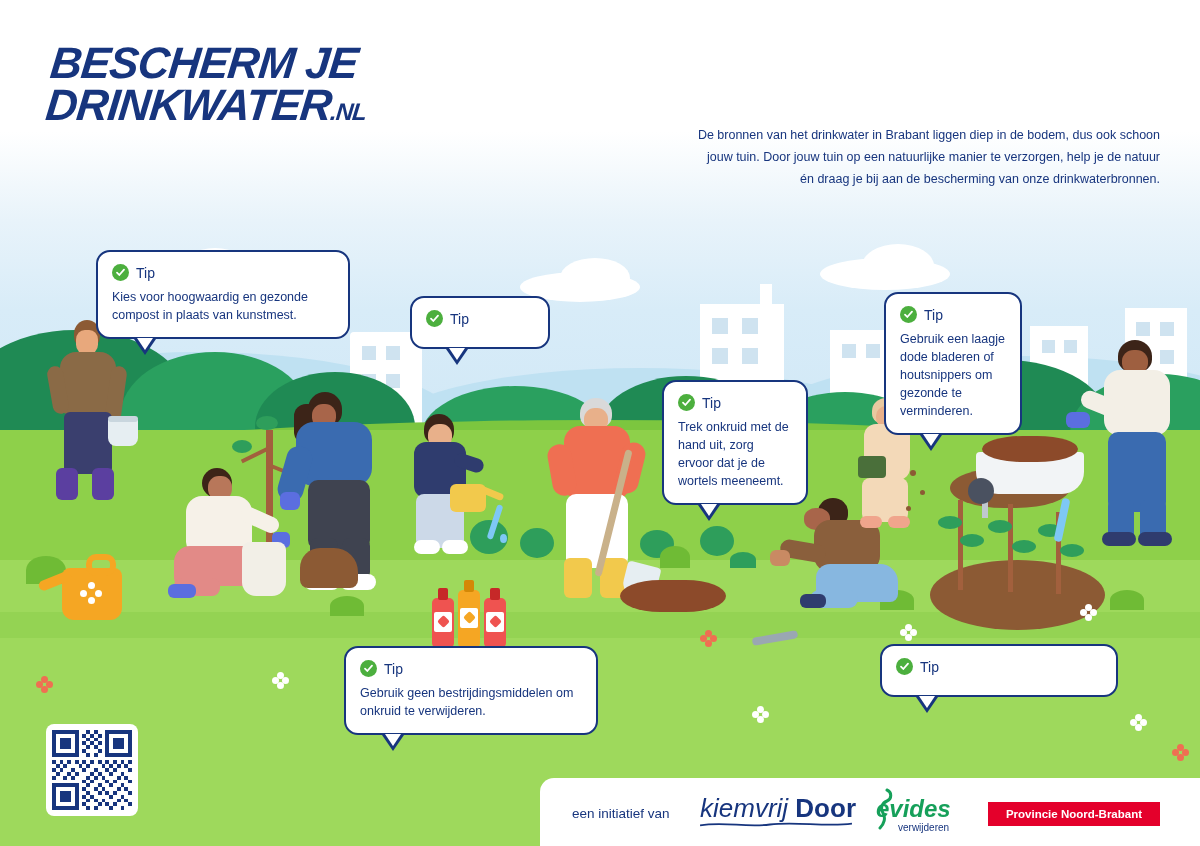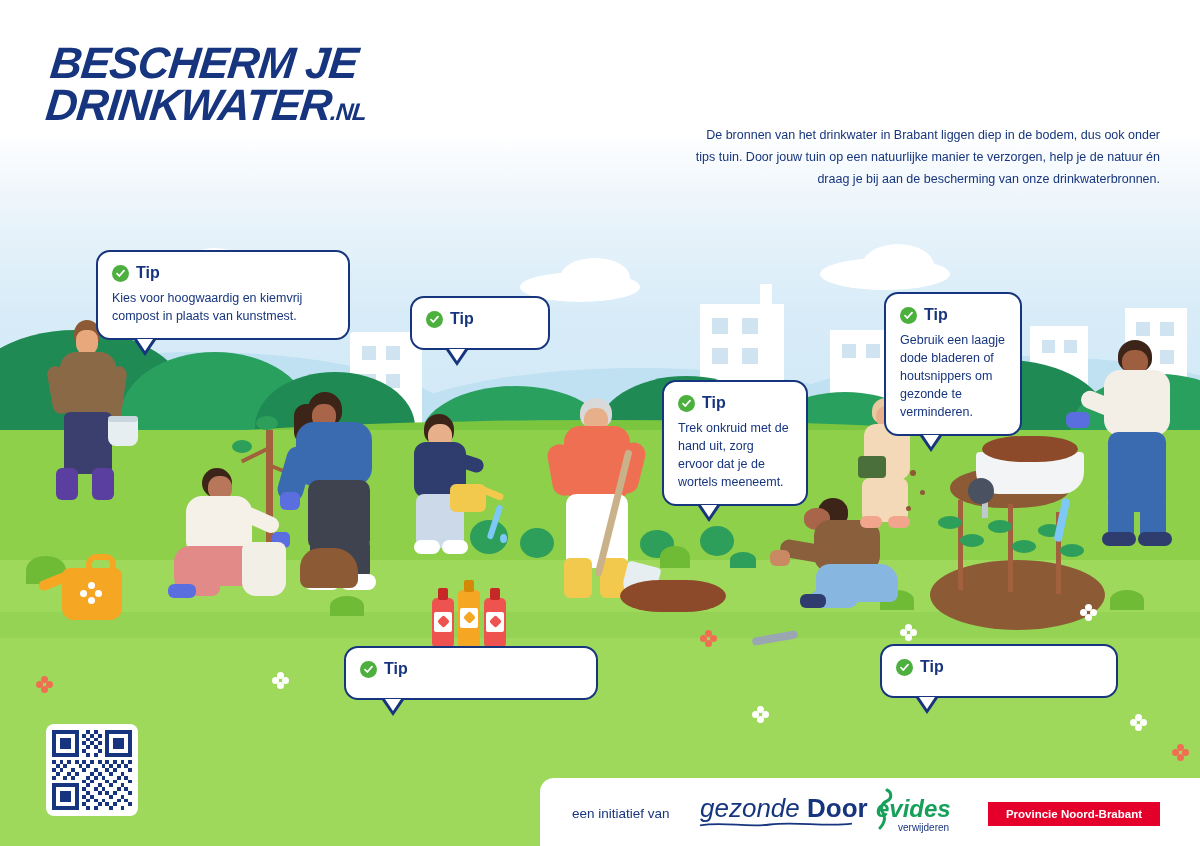--- a/index.html
+++ b/index.html
@@ -113,21 +113,21 @@
     border-top: 12px solid #ffffff;
   }
   .tip-head { display: flex; align-items: center; gap: 7px; margin-bottom: 7px; }
   .check {
     width: 17px; height: 17px; border-radius: 50%;
     background: #4caf3e;
     display: inline-flex; align-items: center; justify-content: center;
     flex: 0 0 auto;
   }
   .check svg { display: block; }
-  .tip-label { font-weight: 700; font-size: 16px; }
+  .tip-label { font-weight: 400; font-size: 14px; }
   .tip-body { font-size: 12.5px; line-height: 18px; }
 
   
   .footer-bar {
     position: absolute; left: 540px; top: 778px; width: 700px; height: 90px;
     background: #ffffff;
     border-radius: 14px 0 0 0;
   }
   .footer-init {
     position: absolute; left: 572px; top: 806px;
@@ -453,32 +453,32 @@
     <span class="ctr"></span>
   </div>
 
   <div class="logo">
     <span>BESCHERM JE</span>
     <span class="line2">
       <span>DRINKWATER</span><span class="tld">.NL</span>
     </span>
   </div>
 
-  <div class="subtext">De bronnen van het drinkwater in Brabant liggen diep in de bodem, dus ook onder tips tuin. Door jouw tuin op een natuurlijke manier te verzorgen, help je de natuur én draag je bij aan de bescherming van onze drinkwaterbronnen.</div>
+  <div class="subtext">De bronnen van het drinkwater in Brabant liggen diep in de bodem, dus ook schoon jouw tuin. Door jouw tuin op een natuurlijke manier te verzorgen, help je de natuur én draag je bij aan de bescherming van onze drinkwaterbronnen.</div>
 
   <div class="tip" style="left:96px;top:250px;width:254px;">
     <div class="tip-head">
       <span class="check">
         <svg width="11" height="11" viewBox="0 0 11 11">
             <path d="M2 5.6 L4.3 8 L9 2.6" stroke="#ffffff" stroke-width="1.8" fill="none" stroke-linecap="round" stroke-linejoin="round"></path>
           </svg>
       </span>
       <span class="tip-label">Tip</span>
     </div>
-    <div class="tip-body">Kies voor hoogwaardig en kiemvrij compost in plaats van kunstmest.</div>
+    <div class="tip-body">Kies voor hoogwaardig en gezonde compost in plaats van kunstmest.</div>
     <span class="tail" style="left:36px;"></span>
   </div>
 
   <div class="tip" style="left:410px;top:296px;width:140px;">
     <div class="tip-head">
       <span class="check">
         <svg width="11" height="11" viewBox="0 0 11 11">
             <path d="M2 5.6 L4.3 8 L9 2.6" stroke="#ffffff" stroke-width="1.8" fill="none" stroke-linecap="round" stroke-linejoin="round"></path>
           </svg>
       </span>
@@ -515,20 +515,21 @@
 
   <div class="tip" style="left:344px;top:646px;width:254px;">
     <div class="tip-head">
       <span class="check">
         <svg width="11" height="11" viewBox="0 0 11 11">
             <path d="M2 5.6 L4.3 8 L9 2.6" stroke="#ffffff" stroke-width="1.8" fill="none" stroke-linecap="round" stroke-linejoin="round"></path>
           </svg>
       </span>
       <span class="tip-label">Tip</span>
     </div>
+    <div class="tip-body">Gebruik geen bestrijdingsmiddelen om onkruid te verwijderen.</div>
     <span class="tail" style="left:36px;"></span>
   </div>
 
   <div class="tip" style="left:880px;top:644px;width:238px;">
     <div class="tip-head">
       <span class="check">
         <svg width="11" height="11" viewBox="0 0 11 11">
             <path d="M2 5.6 L4.3 8 L9 2.6" stroke="#ffffff" stroke-width="1.8" fill="none" stroke-linecap="round" stroke-linejoin="round"></path>
           </svg>
       </span>
@@ -652,21 +653,21 @@
           <rect x="15" y="20" width="1" height="1"></rect>
         <rect x="18" y="20" width="1" height="1"></rect>
       </g>
     </svg>
   </div>
 
   <div class="footer-bar"></div>
   <div class="footer-init">een initiatief van</div>
 
   <div class="bw-logo">
-    <span>gezonde</span>
+    <span>kiemvrij</span>
     <b>Door</b>
   </div>
   <svg class="bw-underline" viewBox="0 0 152 6" preserveAspectRatio="none">
     <path d="M0 4 C 25 -1, 45 7, 70 3 C 95 -1, 125 6, 152 2" stroke="#17357e" stroke-width="2.2" fill="none"></path>
   </svg>
 
   <svg style="position:absolute;left:876px;top:788px;width:20px;height:42px;" viewBox="0 0 20 42">
     <path d="M11 2 C 16 4, 16 11, 11 13 C 6 15, 4 20, 7 25 C 10 30, 8 36, 4 40" stroke="#16a05a" stroke-width="3" fill="none" stroke-linecap="round"></path>
   </svg>
   <div class="evides">evides</div>

